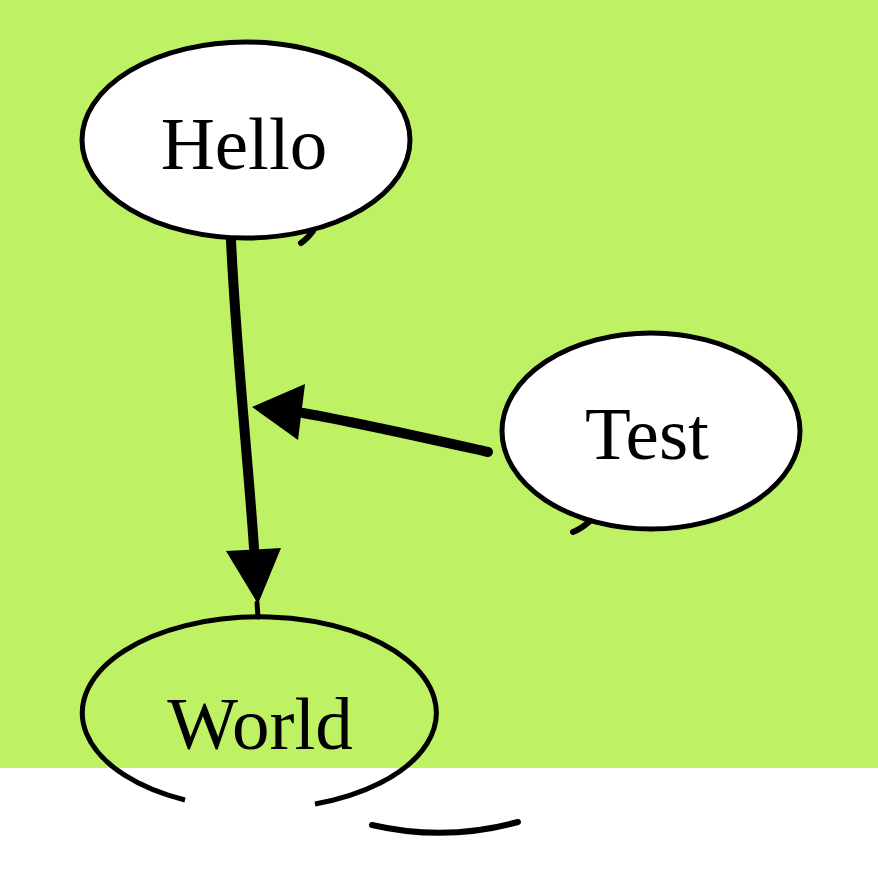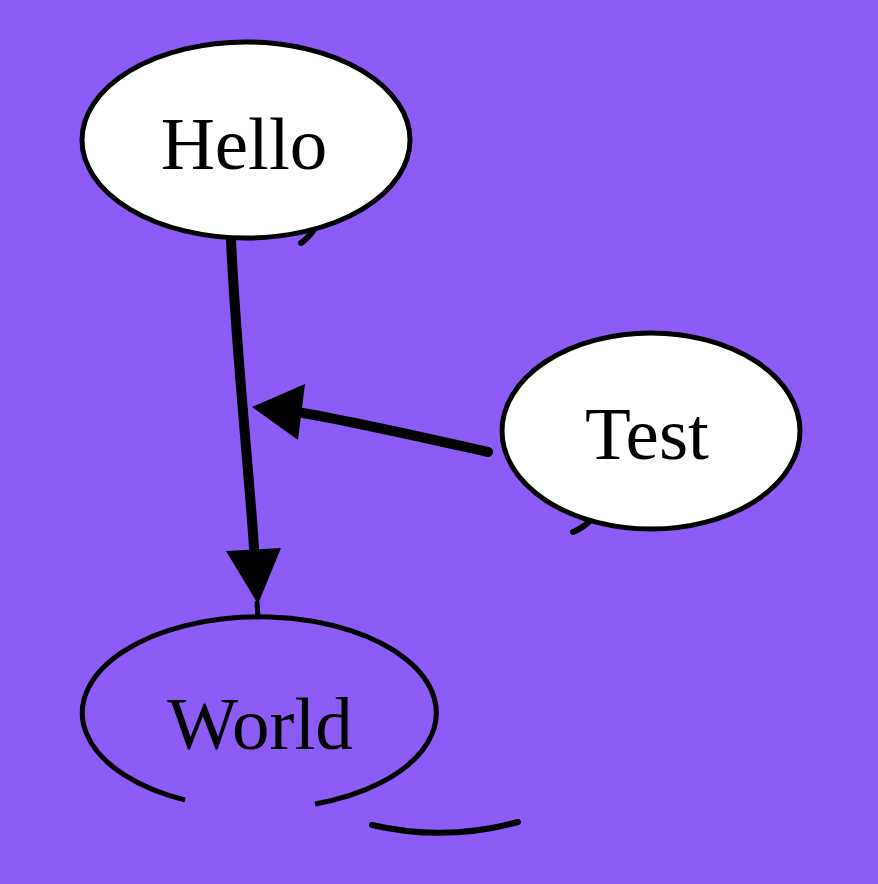--- a/index.html
+++ b/index.html
@@ -5,23 +5,23 @@
   html, body {
     margin: 0;
     padding: 0;
     background: #ffffff;
     width: 878px;
     height: 884px;
     overflow: hidden;
   }
   .graph-wrap {
     width: 878px;
-    height: 884px;
+    height: 768px;
     position: relative;
-    background: #8b5cf6;
+    background: #bef264;
   }
   svg.graph {
     display: block;
     filter: blur(0.7px);
   }
   .node-label {
     font-family: "Liberation Serif", "DejaVu Serif", serif;
     font-size: 75px;
     fill: #000000;
   }

